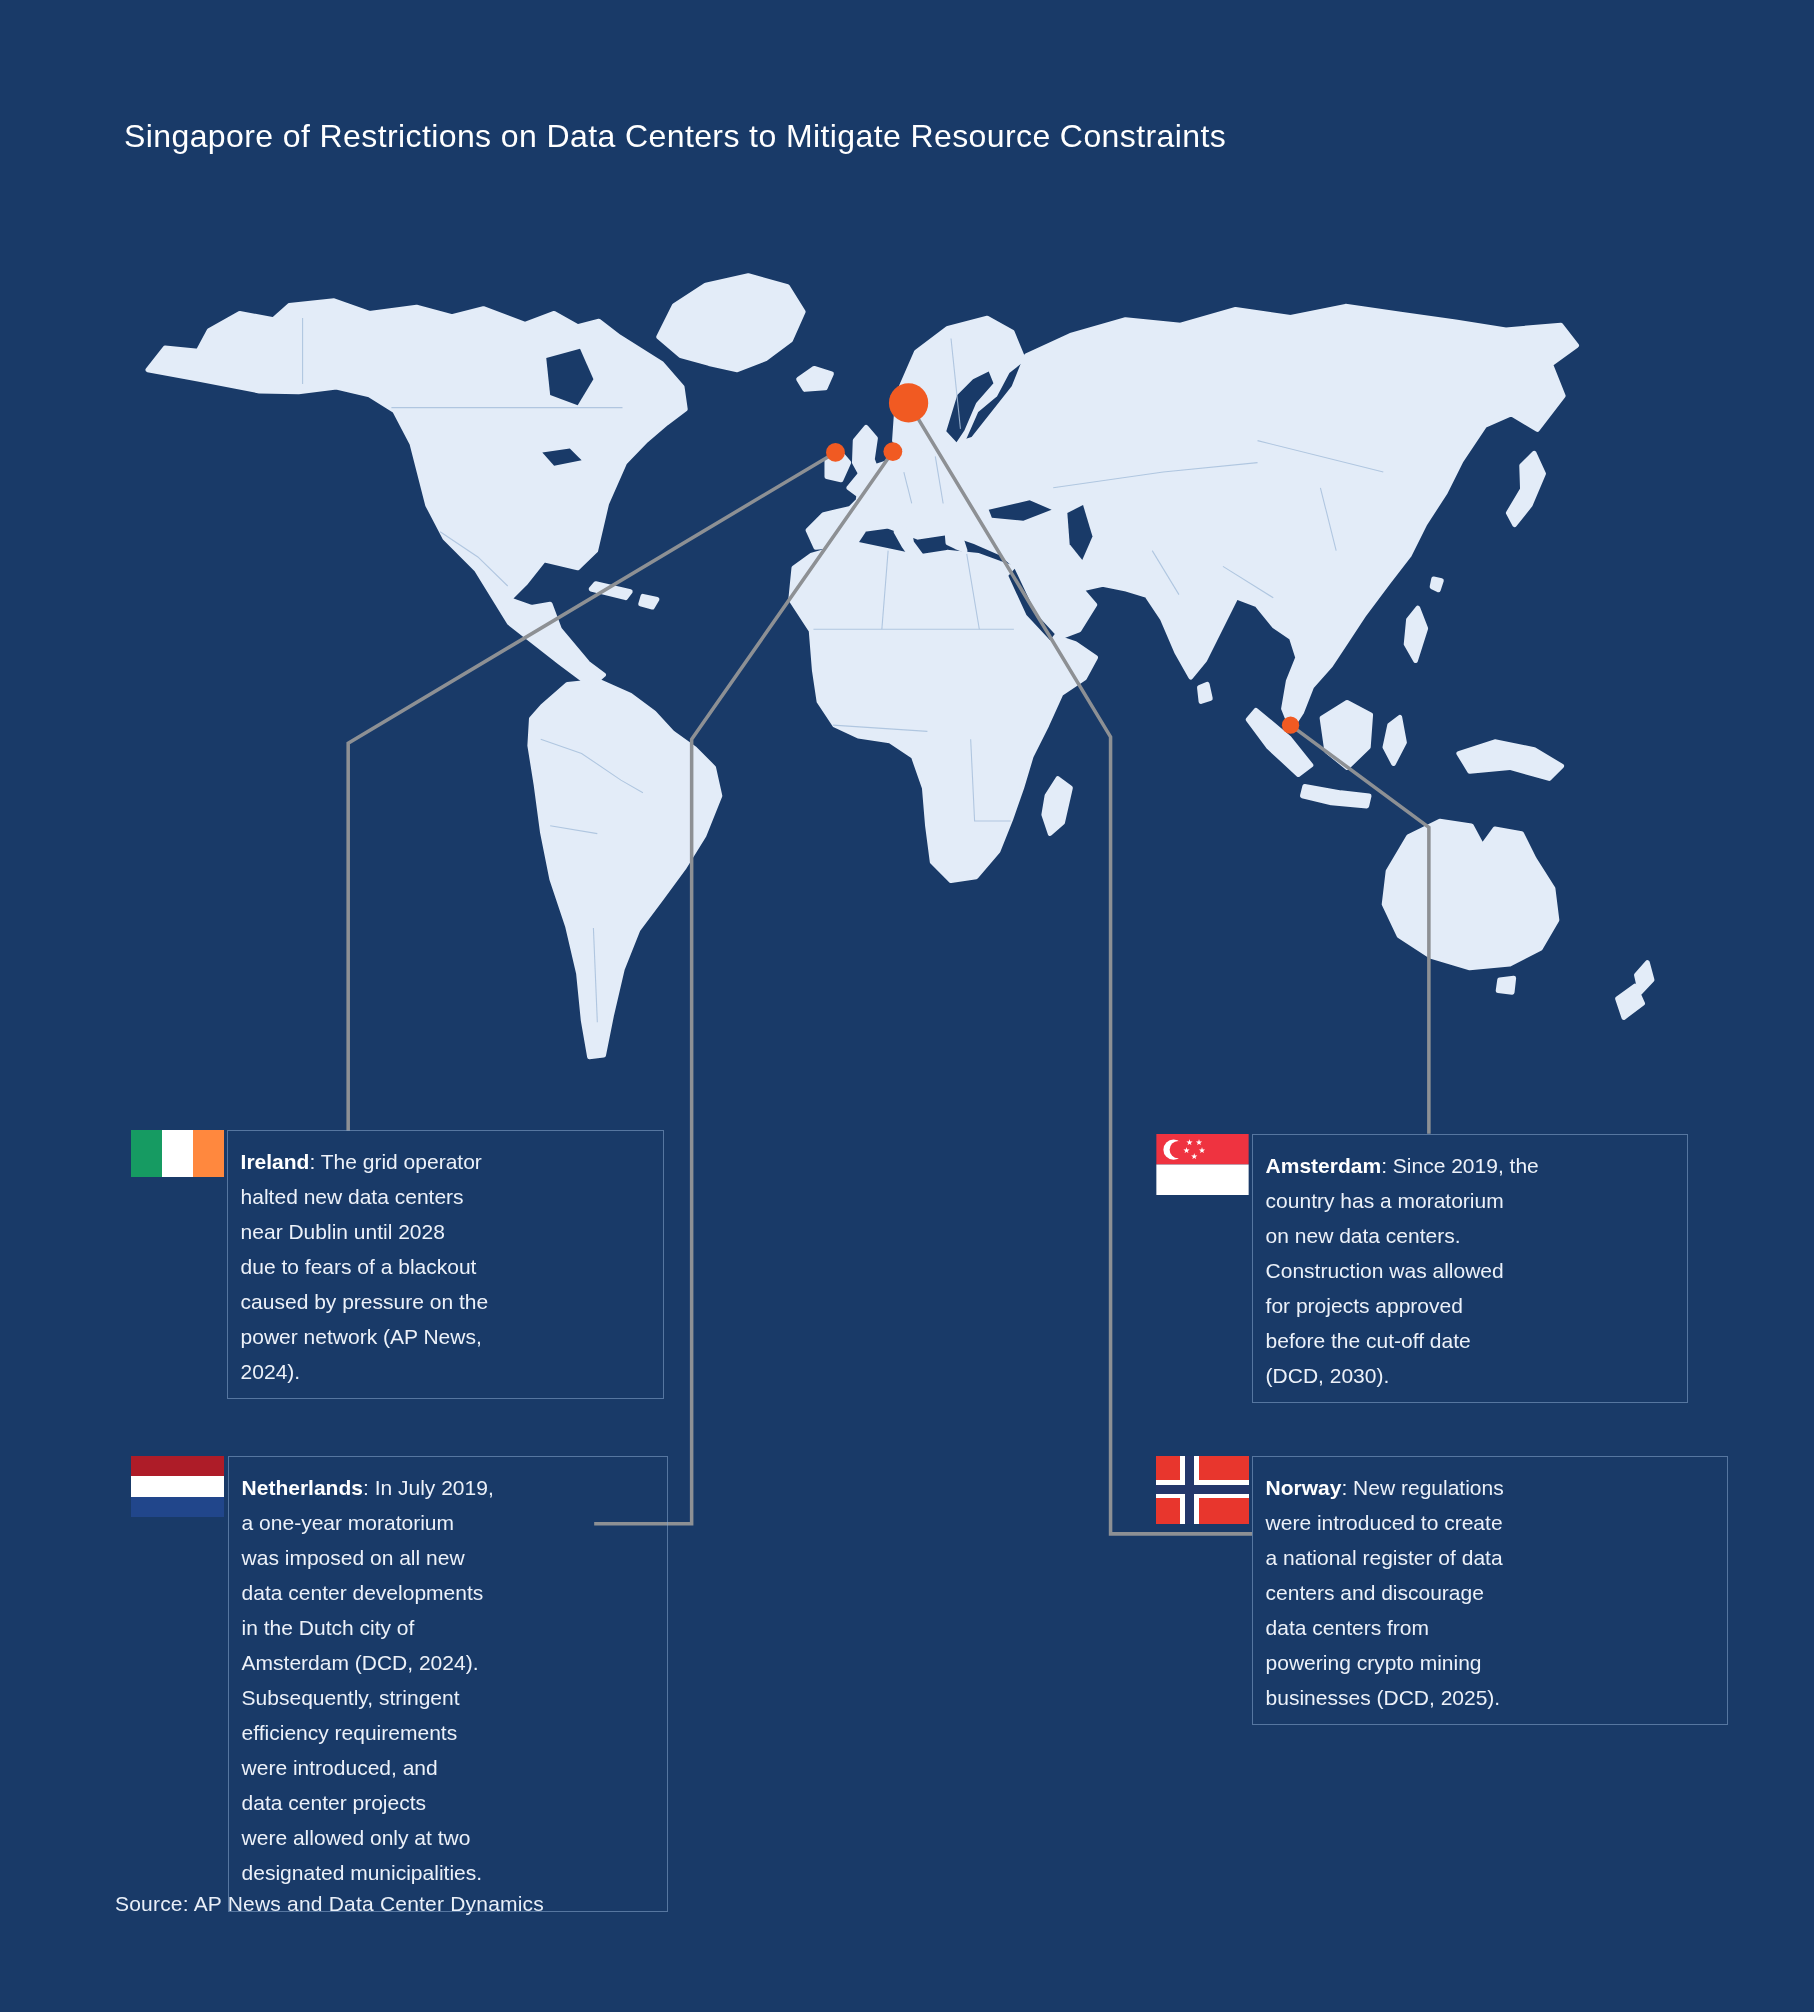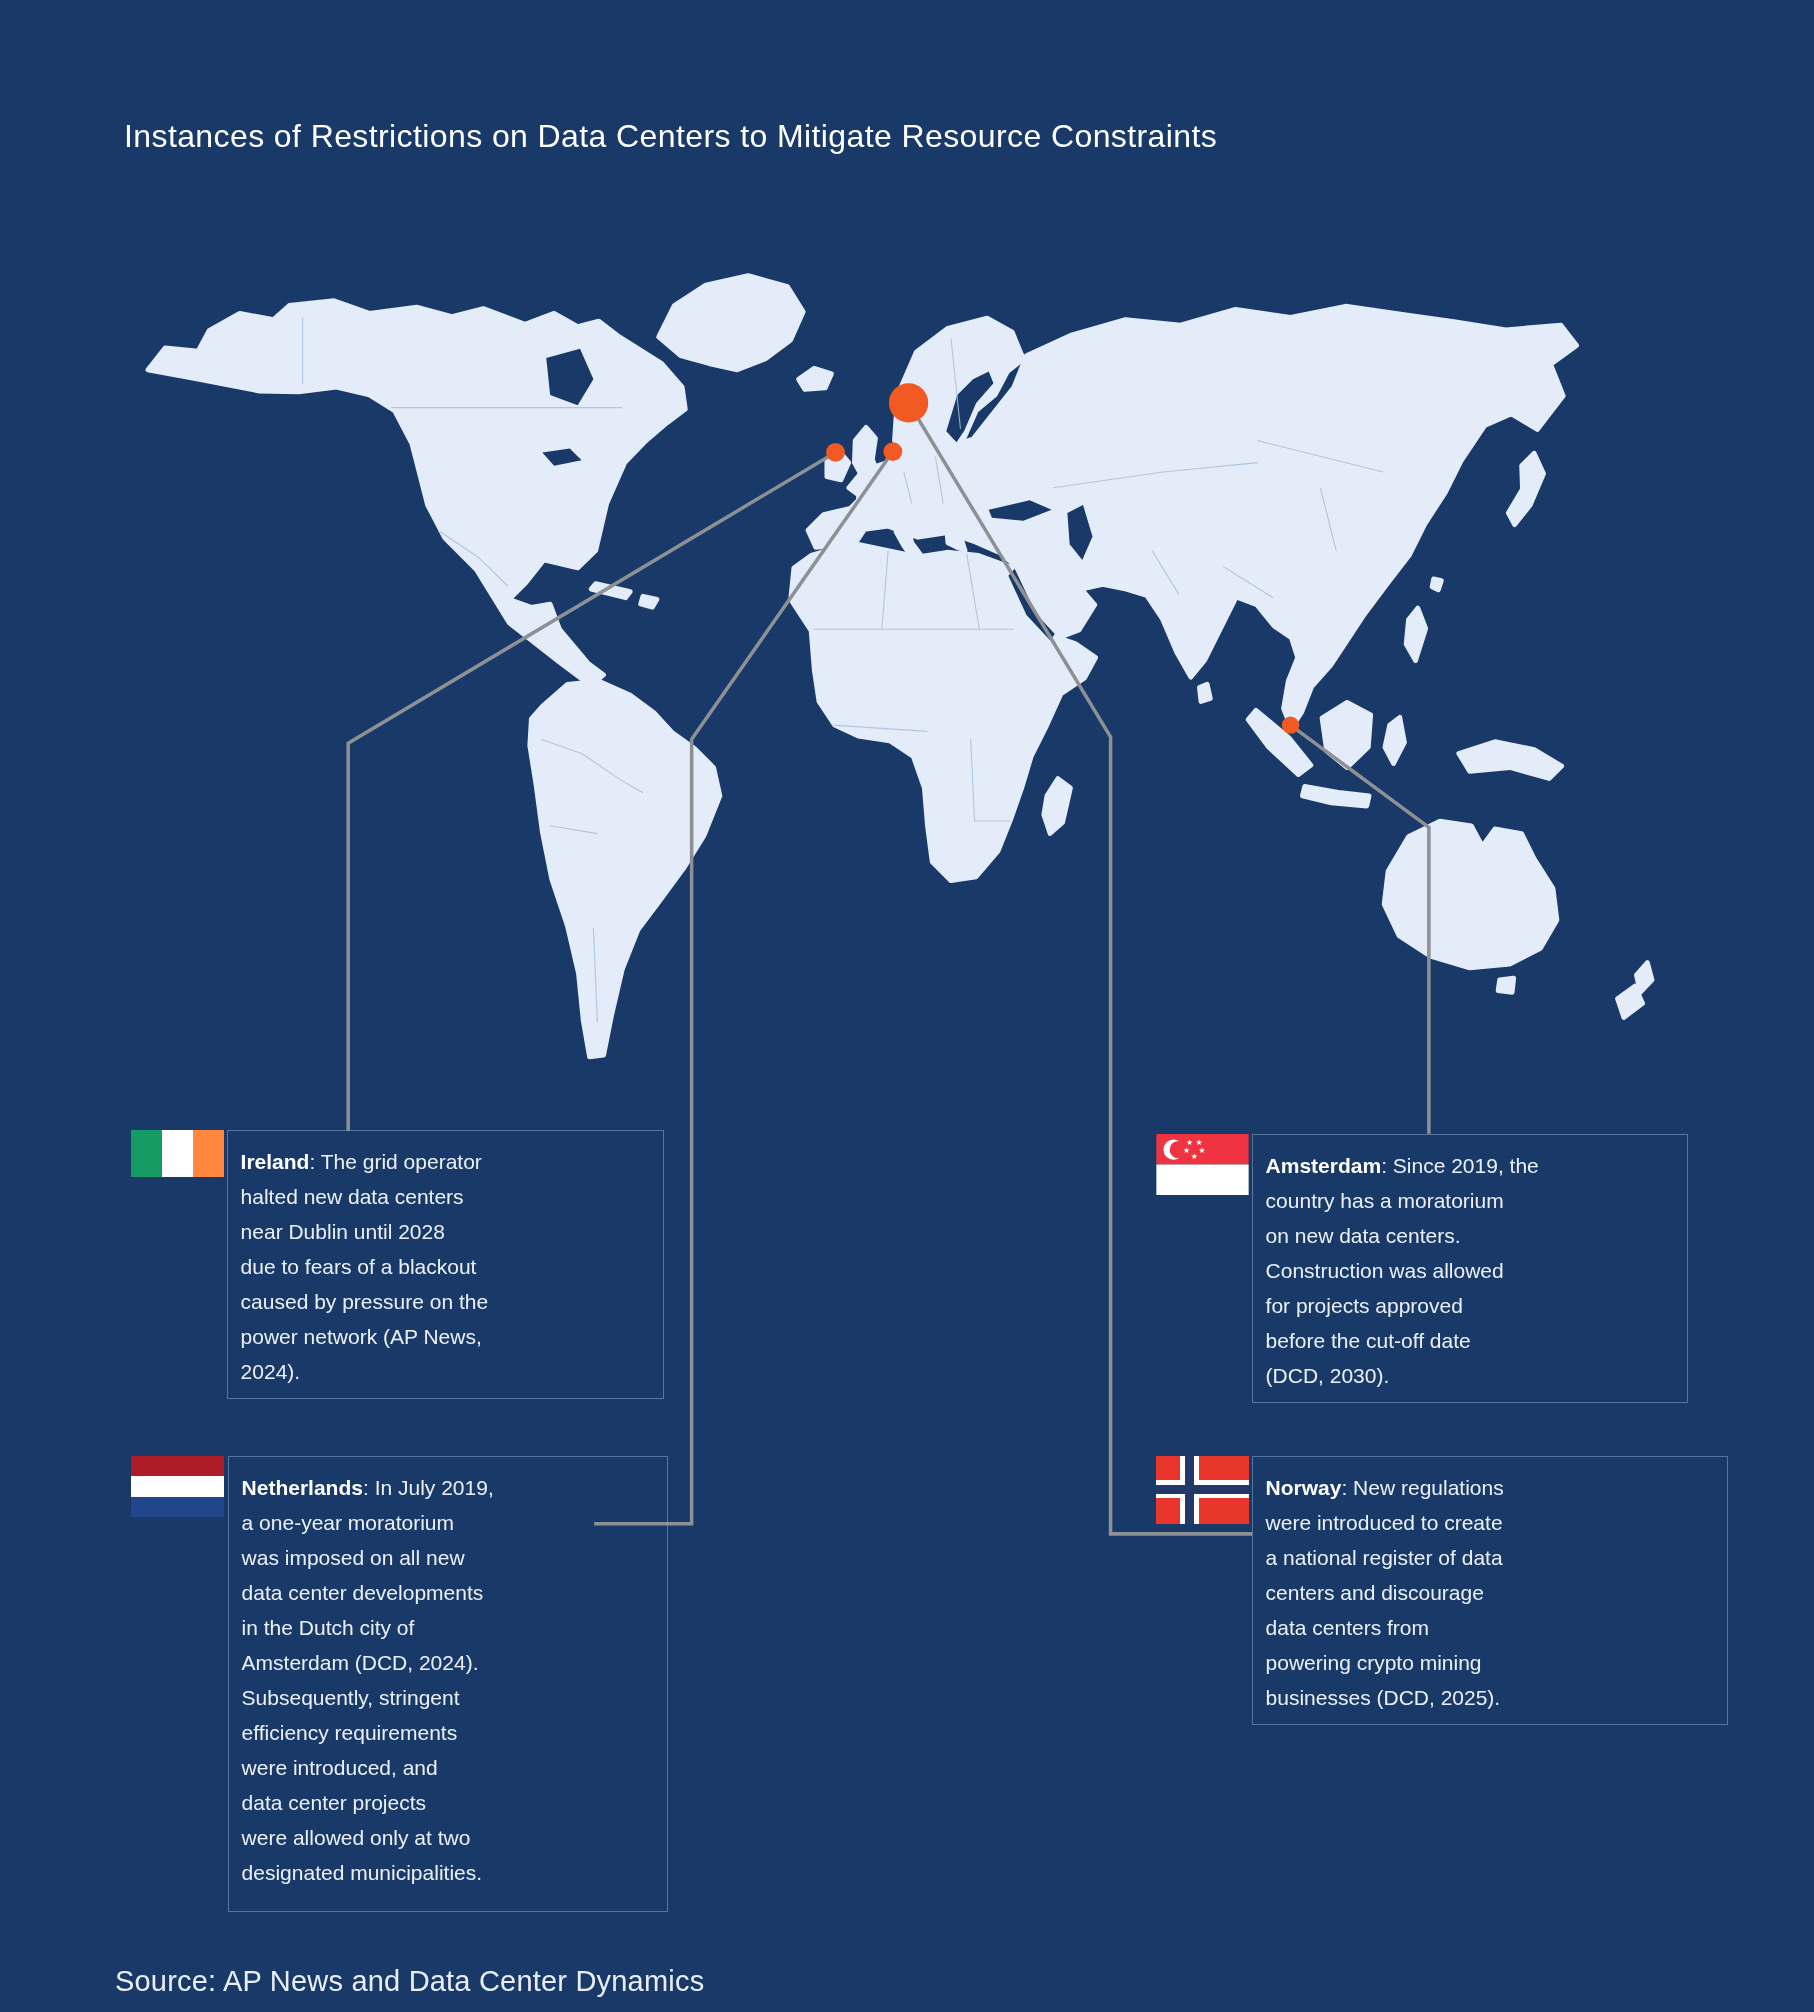--- a/index.html
+++ b/index.html
@@ -6,22 +6,22 @@
   body{
     width:1814px;height:2013px;position:relative;overflow:hidden;
     background:#193A68;
     font-family:"Liberation Sans", sans-serif;
   }
   .title{
     position:absolute;left:124px;top:118px;
     font-size:32px;font-weight:500;color:#FFFFFF;letter-spacing:0.4px;
   }
   .source{
-    position:absolute;left:115px;top:1965px;
-    font-size:29px;font-weight:400;color:#E9EFF8;letter-spacing:0.2px;text-align:right;
+    position:absolute;left:115px;top:1892px;
+    font-size:21px;font-weight:400;color:#E9EFF8;letter-spacing:0.2px;text-align:right;
   }
   #mapsvg{position:absolute;left:0;top:0;}
   .callout{
     position:absolute;
     border:1.6px solid rgba(137,168,205,.55);
     color:#ECF1F9;
     font-size:21px;line-height:35px;
     padding:12.6px 9.4px 9.4px 12.6px;
     box-sizing:border-box;
     white-space:pre-line;
@@ -125,21 +125,21 @@
   </g>
 
   <g fill="#F15A22">
     <circle cx="1156" cy="512" r="25"></circle>
     <circle cx="1063" cy="575" r="12"></circle>
     <circle cx="1136" cy="574" r="12"></circle>
     <circle cx="1642" cy="922" r="11"></circle>
   </g>
 </svg>
 
-<div class="title">Instances of Restrictions on Data Centers to Mitigate Resource Constraints</div>
+<div class="title">Singapore of Restrictions on Data Centers to Mitigate Resource Constraints</div>
 <div class="source">Source: AP News and Data Center Dynamics</div>
 
 <div class="flag flag-col" style="left:131px;top:1130px;width:93px;height:47px;">
   <div class="str" style="background:#169B62;"></div>
   <div class="str" style="background:#FFFFFF;"></div>
   <div class="str" style="background:#FF883E;"></div>
 </div>
 
 <div class="flag flag-row" style="left:131px;top:1456px;width:93px;height:61px;">
   <div class="str" style="background:#AE1C28;"></div>

